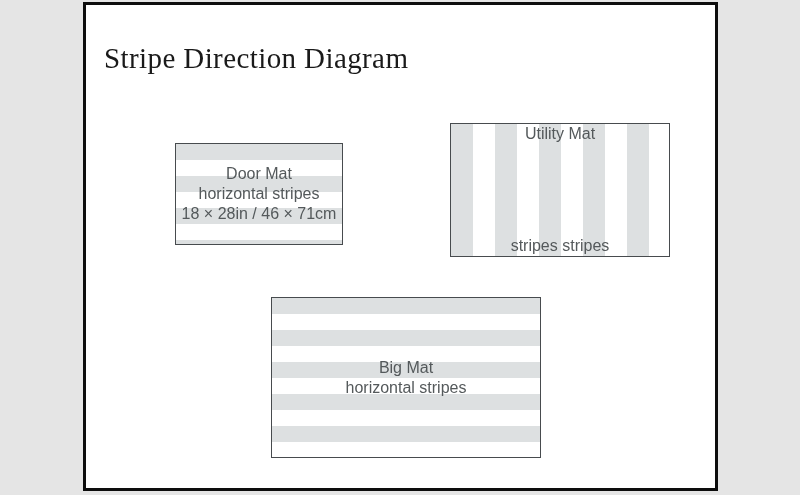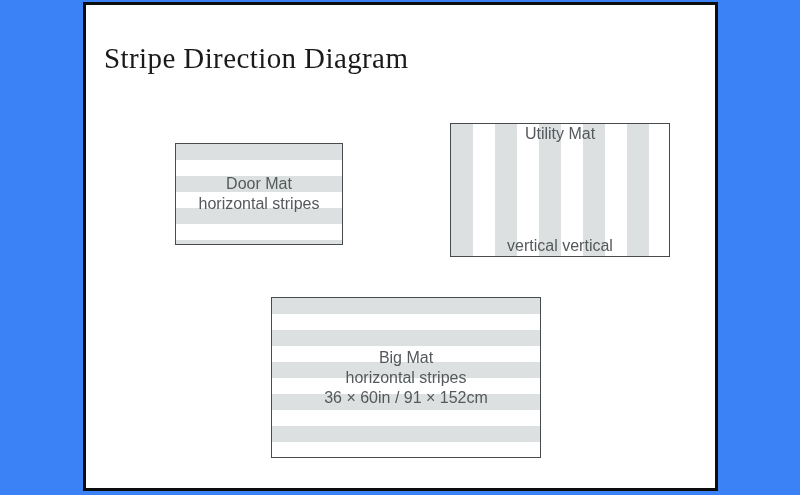--- a/index.html
+++ b/index.html
@@ -4,21 +4,21 @@
 <style>
   html, body {
     margin: 0;
     padding: 0;
     background: #ffffff;
   }
   #canvas {
     position: relative;
     width: 800px;
     height: 495px;
-    background: #3b82f6;
+    background: #e5e5e5;
     overflow: hidden;
   }
   #frame {
     position: absolute;
     left: 83px;
     top: 2px;
     width: 635px;
     height: 489px;
     box-sizing: border-box;
     border: 3px solid var(--frame-border, #0d0d0d);
@@ -76,25 +76,25 @@
 <body>
 
 <div id="canvas">
   <div id="frame"></div>
 
   <div id="title">Stripe Direction Diagram</div>
 
   <div id="mat-door" class="mat stripes-h">
     <div>Door Mat</div>
     <div>horizontal stripes</div>
+    <div>18 × 28in / 46 × 71cm</div>
   </div>
 
   <div id="mat-utility" class="mat stripes-v">
     <div>Utility Mat</div>
-    <div>vertical vertical</div>
+    <div>stripes stripes</div>
   </div>
 
   <div id="mat-big" class="mat stripes-h">
     <div>Big Mat</div>
     <div>horizontal stripes</div>
-    <div>36 × 60in / 91 × 152cm</div>
   </div>
 </div>
 
 </body></html>

